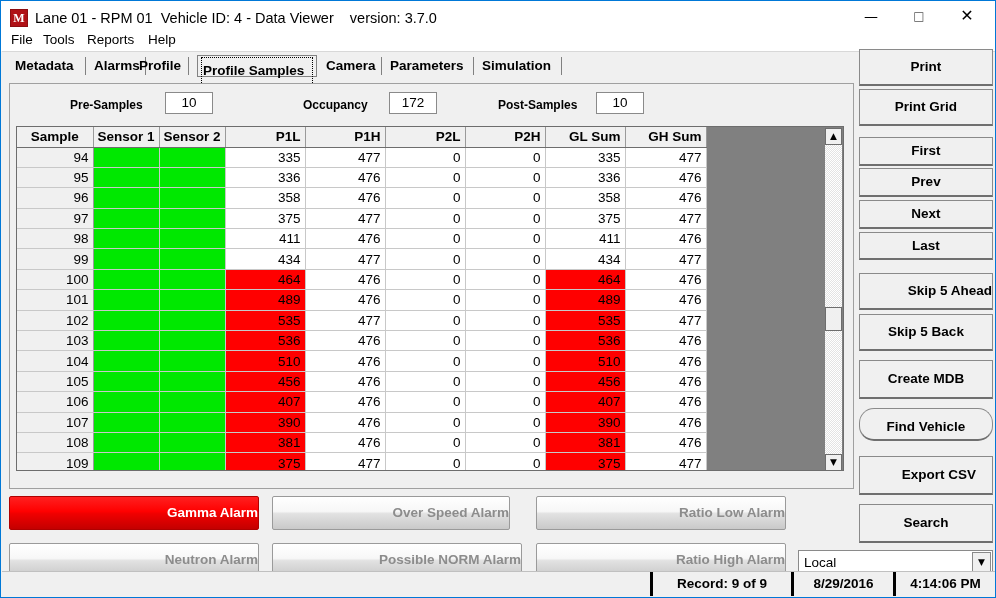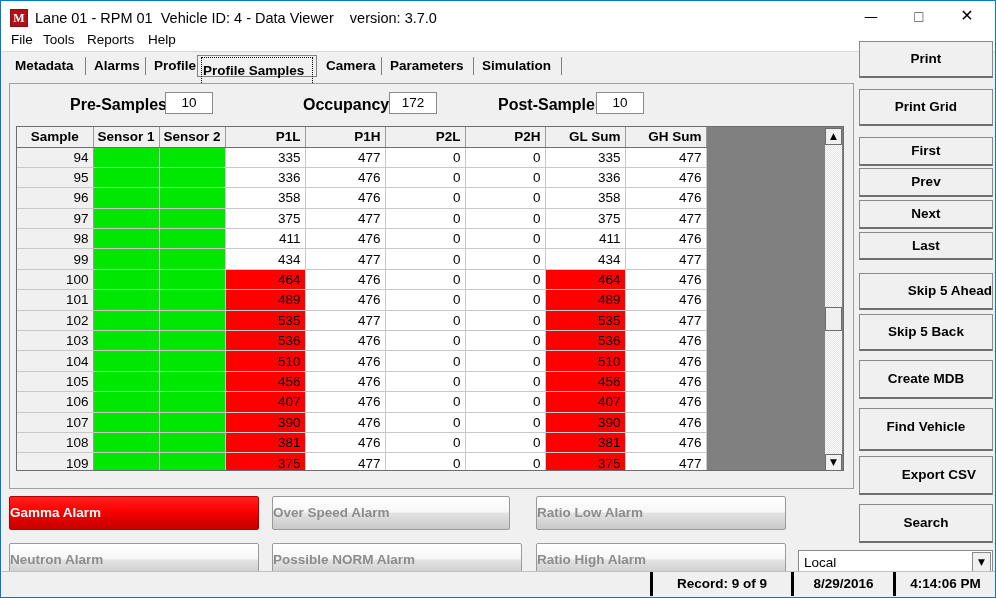--- a/index.html
+++ b/index.html
@@ -84,21 +84,21 @@
   
   .panel{
     position:absolute;left:8px;top:82px;width:845px;height:406px;
     background:#f0f0f0;
     border:1px solid #a0a0a0;
     box-sizing:border-box;
   }
   .fieldrow{position:absolute;left:0;top:0;width:843px;height:42px;}
   .flabel{
     position:absolute;top:12px;height:18px;line-height:18px;
-    font-size:16px;font-weight:bold;color:#000;white-space:nowrap;
+    font-size:12px;font-weight:bold;color:#000;white-space:nowrap;
   }
   .fbox{
     position:absolute;top:8px;height:22px;box-sizing:border-box;
     border:1px solid #8a8a8a;background:#fff;
     font-size:13.5px;color:#000;text-align:center;line-height:20px;
   }
 
   
   .gridwrap{
     position:absolute;left:6px;top:42px;width:828px;height:345px;
@@ -157,21 +157,21 @@
     background:#f0f0f0;border:1px solid #6d6d6d;box-sizing:border-box;
   }
 
   
   .alarm{
     position:absolute;height:34px;box-sizing:border-box;
     border:1px solid #9a9a9a;
     border-radius:2px;
     background:linear-gradient(to bottom,#ffffff 0%,#f7f7f7 45%,#e2e2e2 52%,#c9c9c9 100%);
     font-size:13.5px;font-weight:bold;color:#8c8c8c;
-    line-height:32px;text-align:left;cursor:default;
+    line-height:32px;text-align:right;cursor:default;
   }
   .alarm.on{
     background:linear-gradient(to bottom,#ff2020 0%,#ff0000 45%,#f00000 52%,#c40000 100%);
     color:#ffffff;border:1px solid #b00000;
   }
 
   
   .rbtn{
     position:absolute;left:858px;width:134px;
     box-sizing:border-box;
@@ -238,21 +238,21 @@
 
   <div class="tabstrip">
     <div class="tab" style="left:0px;width:79px;">
       <span>Metadata</span>
       <span class="sep"></span>
     </div>
     <div class="tab" style="left:79px;width:60px;">
       <span>Alarms</span>
       <span class="sep"></span>
     </div>
-    <div class="tab" style="left:139px;width:58px;text-align:right;">
+    <div class="tab" style="left:124px;width:58px;text-align:right;">
       <span>Profile</span>
       <span class="sep"></span>
     </div>
     <div class="tab sel" style="left:190px;width:120px;padding:1px 3px;">
       <span class="inner">Profile Samples</span>
     </div>
     <div class="tab" style="left:311px;width:64px;">
       <span>Camera</span>
       <span class="sep"></span>
     </div>
@@ -498,33 +498,33 @@
   </div>
 
   <div class="alarm on" style="left:8px;top:495px;width:250px;">Gamma Alarm</div>
   <div class="alarm" style="left:271px;top:495px;width:238px;">Over Speed Alarm</div>
   <div class="alarm" style="left:535px;top:495px;width:250px;">Ratio Low Alarm</div>
 
   <div class="alarm" style="left:8px;top:542px;width:250px;">Neutron Alarm</div>
   <div class="alarm" style="left:271px;top:542px;width:250px;">Possible NORM Alarm</div>
   <div class="alarm" style="left:535px;top:542px;width:250px;">Ratio High Alarm</div>
 
-  <div class="rbtn" style="top:40px;height:37px;line-height:34px;">Print</div>
+  <div class="rbtn" style="top:48px;height:37px;line-height:34px;">Print</div>
   <div class="rbtn" style="top:88px;height:37px;line-height:34px;">Print Grid</div>
 
   <div class="rbtn" style="top:136px;height:29px;line-height:26px;">First</div>
   <div class="rbtn" style="top:167px;height:29px;line-height:26px;">Prev</div>
   <div class="rbtn" style="top:199px;height:29px;line-height:26px;">Next</div>
   <div class="rbtn" style="top:231px;height:28px;line-height:26px;">Last</div>
 
   <div class="rbtn" style="top:272px;height:37px;line-height:34px;text-align:right;">Skip 5 Ahead</div>
   <div class="rbtn" style="top:313px;height:37px;line-height:34px;">Skip 5 Back</div>
 
   <div class="rbtn" style="top:359px;height:39px;line-height:36px;">Create MDB</div>
-  <div class="rbtn" style="top:407px;height:43px;line-height:36px;">Find Vehicle</div>
+  <div class="rbtn" style="top:407px;height:33px;line-height:36px;border-radius:15px;">Find Vehicle</div>
   <div class="rbtn" style="top:455px;height:39px;line-height:36px;padding-left:26px;">Export CSV</div>
   <div class="rbtn" style="top:503px;height:39px;line-height:36px;">Search</div>
 
   <div class="combo">
     <span class="val">Local</span>
     <span class="arrow">▼</span>
   </div>
 
   <div class="statusbar">
     <div class="scell" style="left:0;width:648px;border-left:none;"></div>

